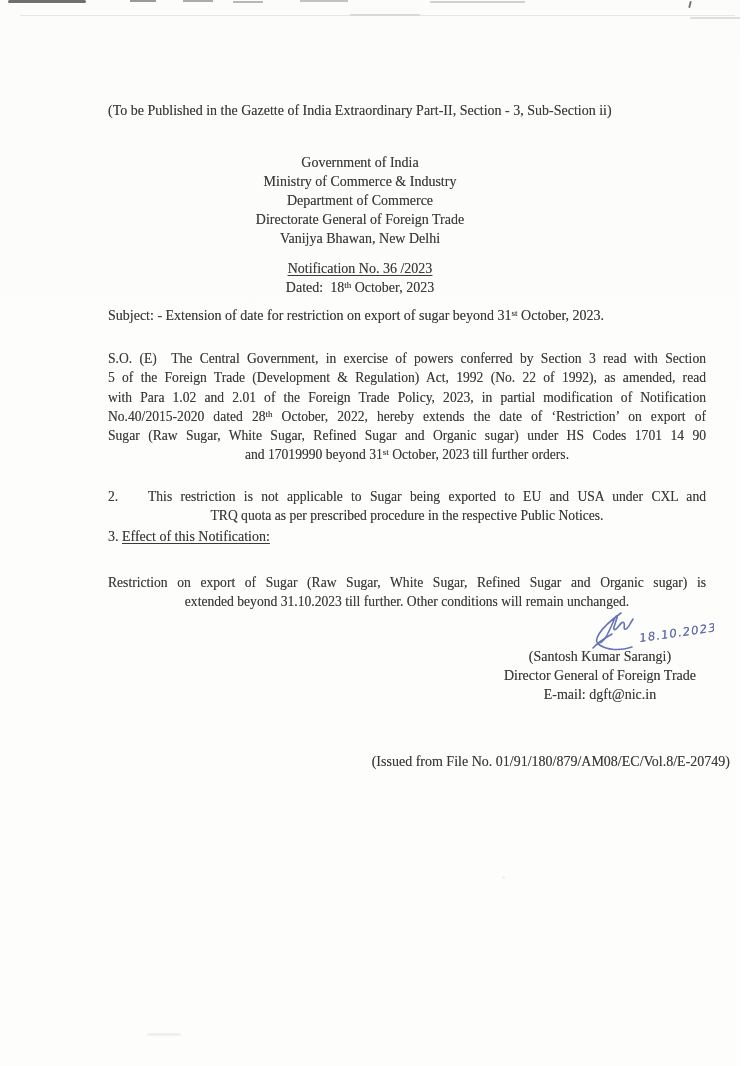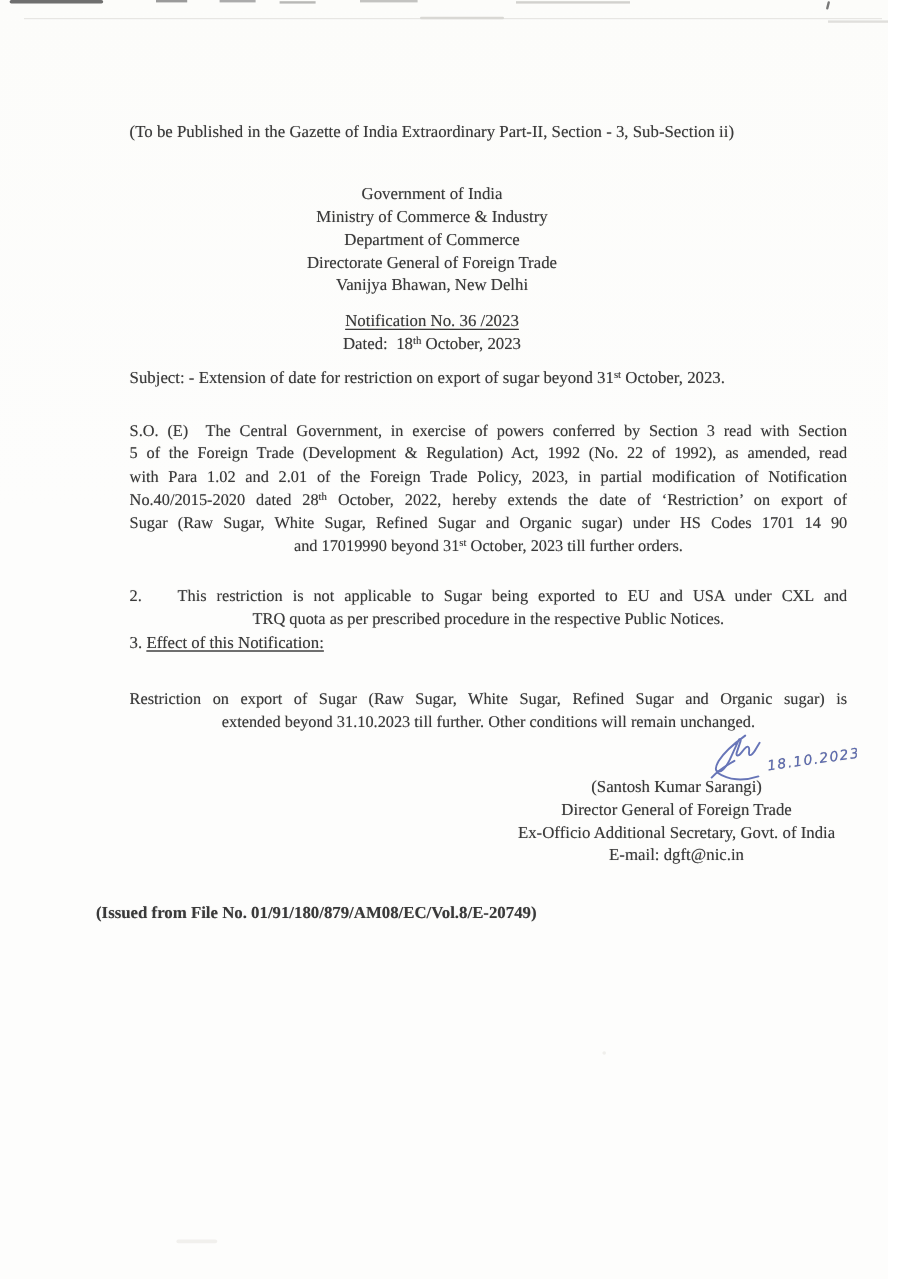--- a/index.html
+++ b/index.html
@@ -25,21 +25,21 @@
   .para2 { left: 108px; top: 487px; }
   .para3 { left: 108px; top: 557px; margin-top: 16px; }
   .jline { text-align: justify; text-align-last: justify; height: 19.3px; overflow: hidden; }
   .lline { text-align: center; height: 19.3px; }
   .p2num { display: inline-block; width: 40px; }
   .effect-heading { left: 108px; top: 529px; font-size: 14px; }
   .effect-heading .u { text-decoration: underline; text-underline-offset: 2px; }
   sup { font-size: 9px; line-height: 0; vertical-align: 4px; letter-spacing: 0; }
   .signature-svg { left: 588px; top: 610px; }
   .signblock { right: 44px; top: 647px; text-align: center; line-height: 19px; font-size: 14px; white-space: nowrap; }
-  .fileline { left: 80px; top: 754px; width: 620px; text-align: left; font-size: 14px; font-weight: bold; }
+  .fileline { left: 110px; top: 754px; width: 620px; text-align: right; font-size: 14px; }
   
   .art { position: absolute; pointer-events: none; }
   .a1 { left: 8px;   top: 0;    width: 78px; height: 3px; background: #565656; border-radius: 2px; opacity:.85; }
   .a2 { left: 130px; top: 0;    width: 26px; height: 2px; background: #9a9a9a; }
   .a3 { left: 183px; top: 0;    width: 30px; height: 2px; background: #ababab; }
   .a4 { left: 233px; top: 1px;  width: 30px; height: 2px; background: #b8b8b6; }
   .a5 { left: 300px; top: 0;    width: 48px; height: 2px; background: #c3c3c1; }
   .a6 { left: 430px; top: 1px;  width: 95px; height: 2px; background: #d2d1ce; }
   .a7 { left: 689px; top: 1px;  width: 2px;  height: 7px; background: #787878; transform: rotate(14deg); border-radius: 1px; }
   .a8 { left: 20px;  top: 15px; width: 715px; height: 1px; background: #e7e6e3; }
@@ -108,19 +108,18 @@
     <g stroke="#5b6ab2" stroke-width="1.6" fill="none" stroke-linecap="round" stroke-linejoin="round" opacity="0.92">
       <path d="M33,3 C26,8 16,16 11,24 C8,29 7.5,33 11,33 C15,33 19,26 22,19 L27,8 C28,5 30,5 29,8 L26,17 C25,20 27,21 30,17 C33,13 35,11 36,13 C37,15 35.5,18 36.5,19 C37.5,20 40,18 42,14 L45,9"></path>
       <path d="M5,38 C9,33.5 17,28 24,24 M10,34 C19,40.5 32,41 44,37"></path>
     </g>
     <text x="52" y="32" transform="rotate(-8 52 32)" font-family="DejaVu Sans, sans-serif" font-style="italic" font-size="11.5" letter-spacing="1.2" fill="#5b6ab2">18.10.2023</text>
   </svg>
 
   <div class="abs signblock">
     <div>(Santosh Kumar Sarangi)</div>
     <div>Director General of Foreign Trade</div>
-    <div>Ex-Officio Additional Secretary, Govt. of India</div>
     <div>E-mail: dgft@nic.in</div>
   </div>
 
   <div class="abs fileline">(Issued from File No. 01/91/180/879/AM08/EC/Vol.8/E-20749)</div>
 
 </div>
 
 </body></html>

